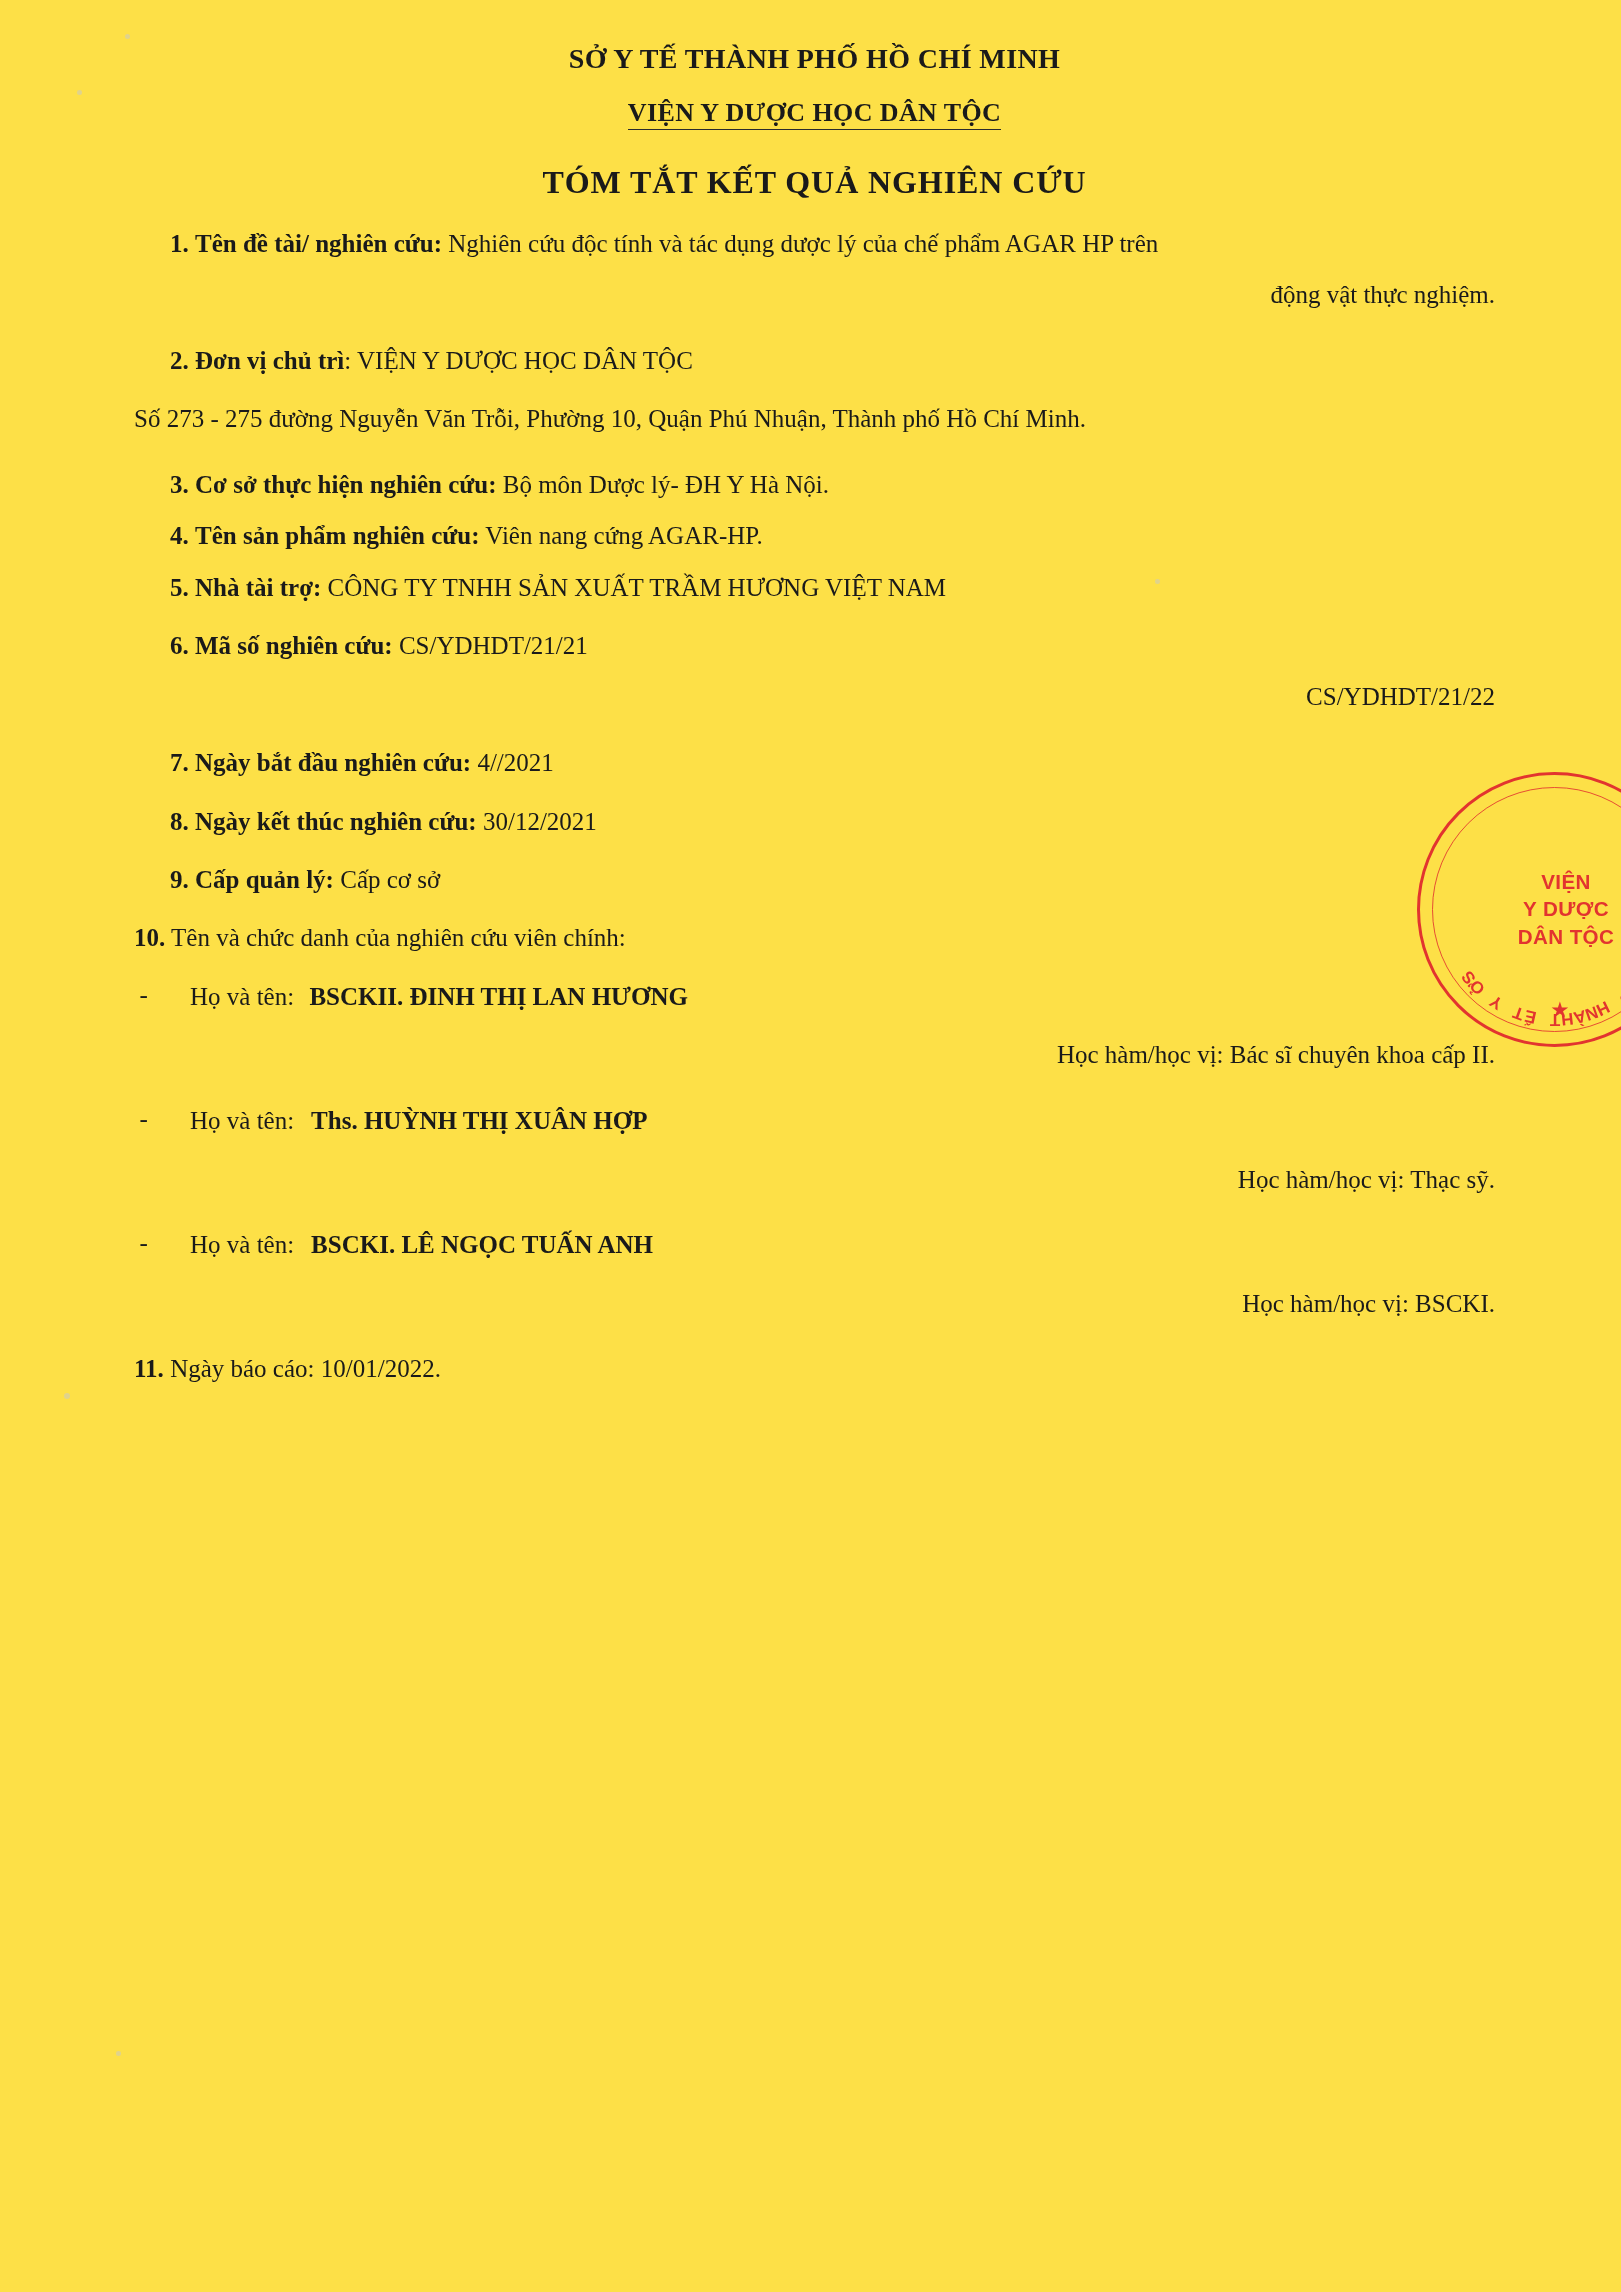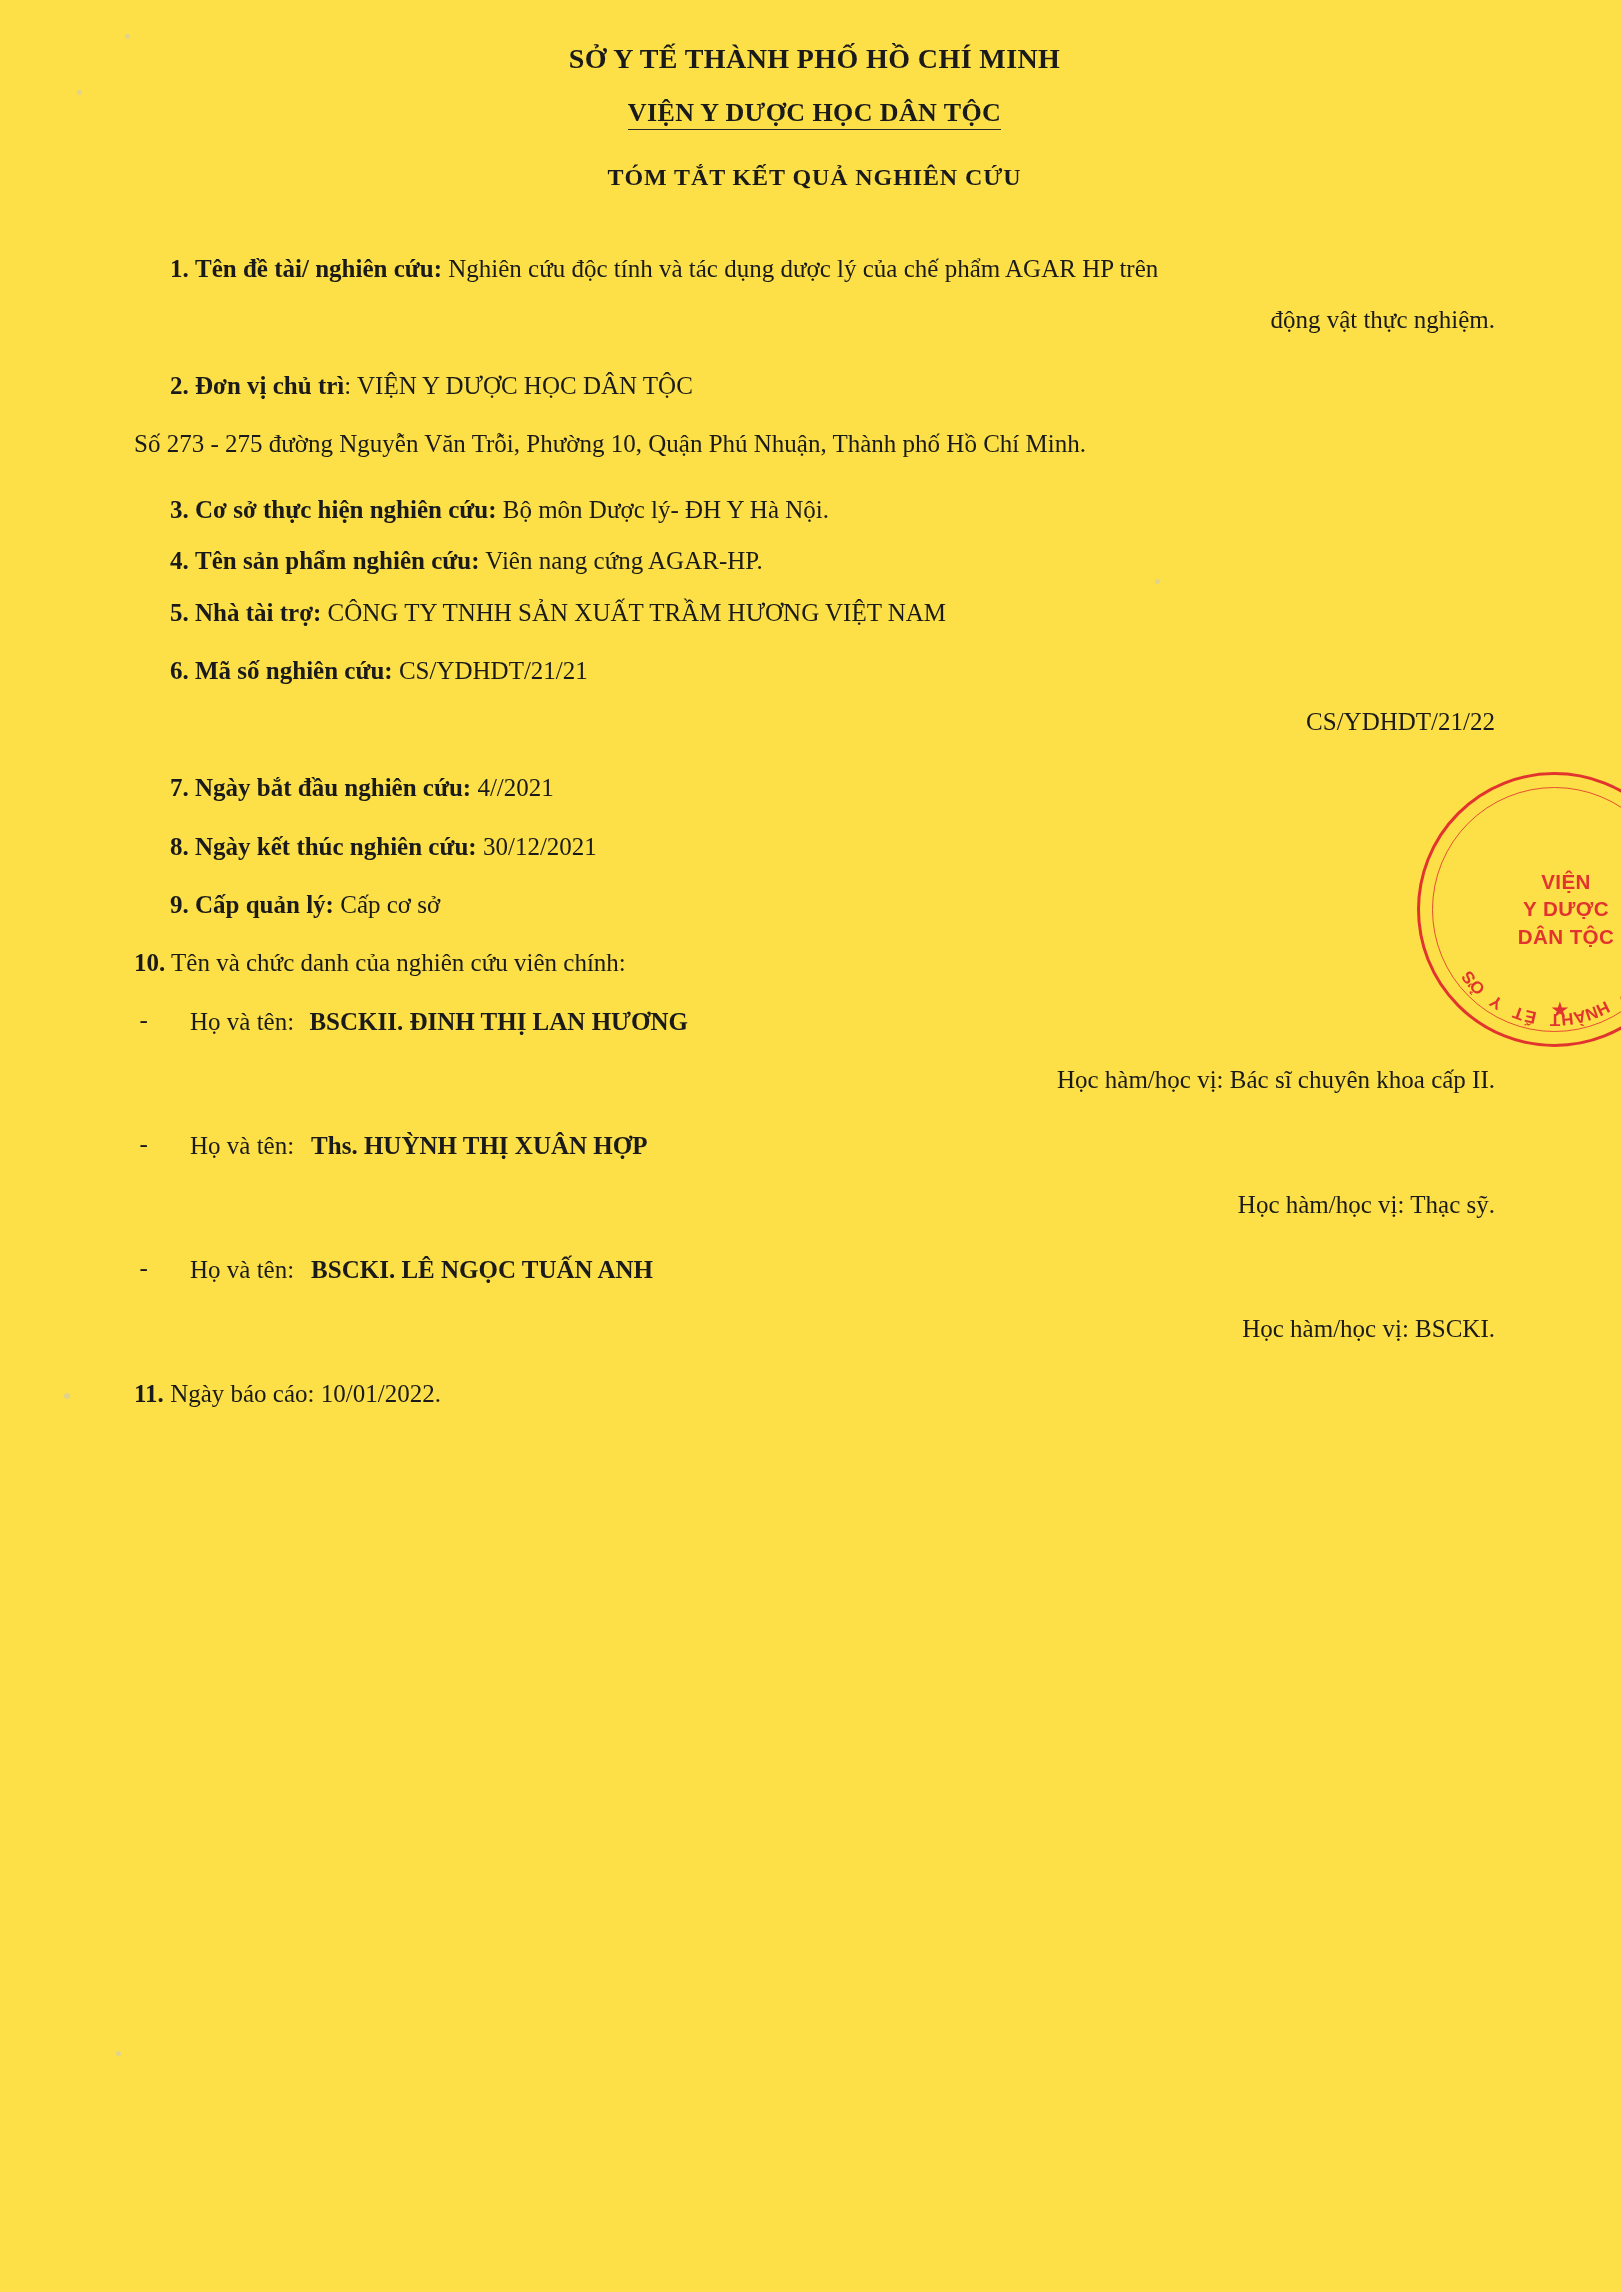--- a/index.html
+++ b/index.html
@@ -48,22 +48,22 @@
   }
   .hdr-2 {
     font-size: 26px;
     margin-bottom: 36px;
   }
   .hdr-2 span {
     border-bottom: 1.8px solid #2b2b2b;
     padding-bottom: 1.8px;
   }
   .hdr-3 {
-    font-size: 24px;
-    margin-bottom: 59px;
+    font-size: 32px;
+    margin-bottom: 24px;
     letter-spacing: 0.9px;
   }
 
   .line {
     font-size: 25px;
     line-height: 1.55;
     margin: 0 0 19.7px 0;
     position: relative;
   }
   .line b, .line strong { font-weight: bold; }

